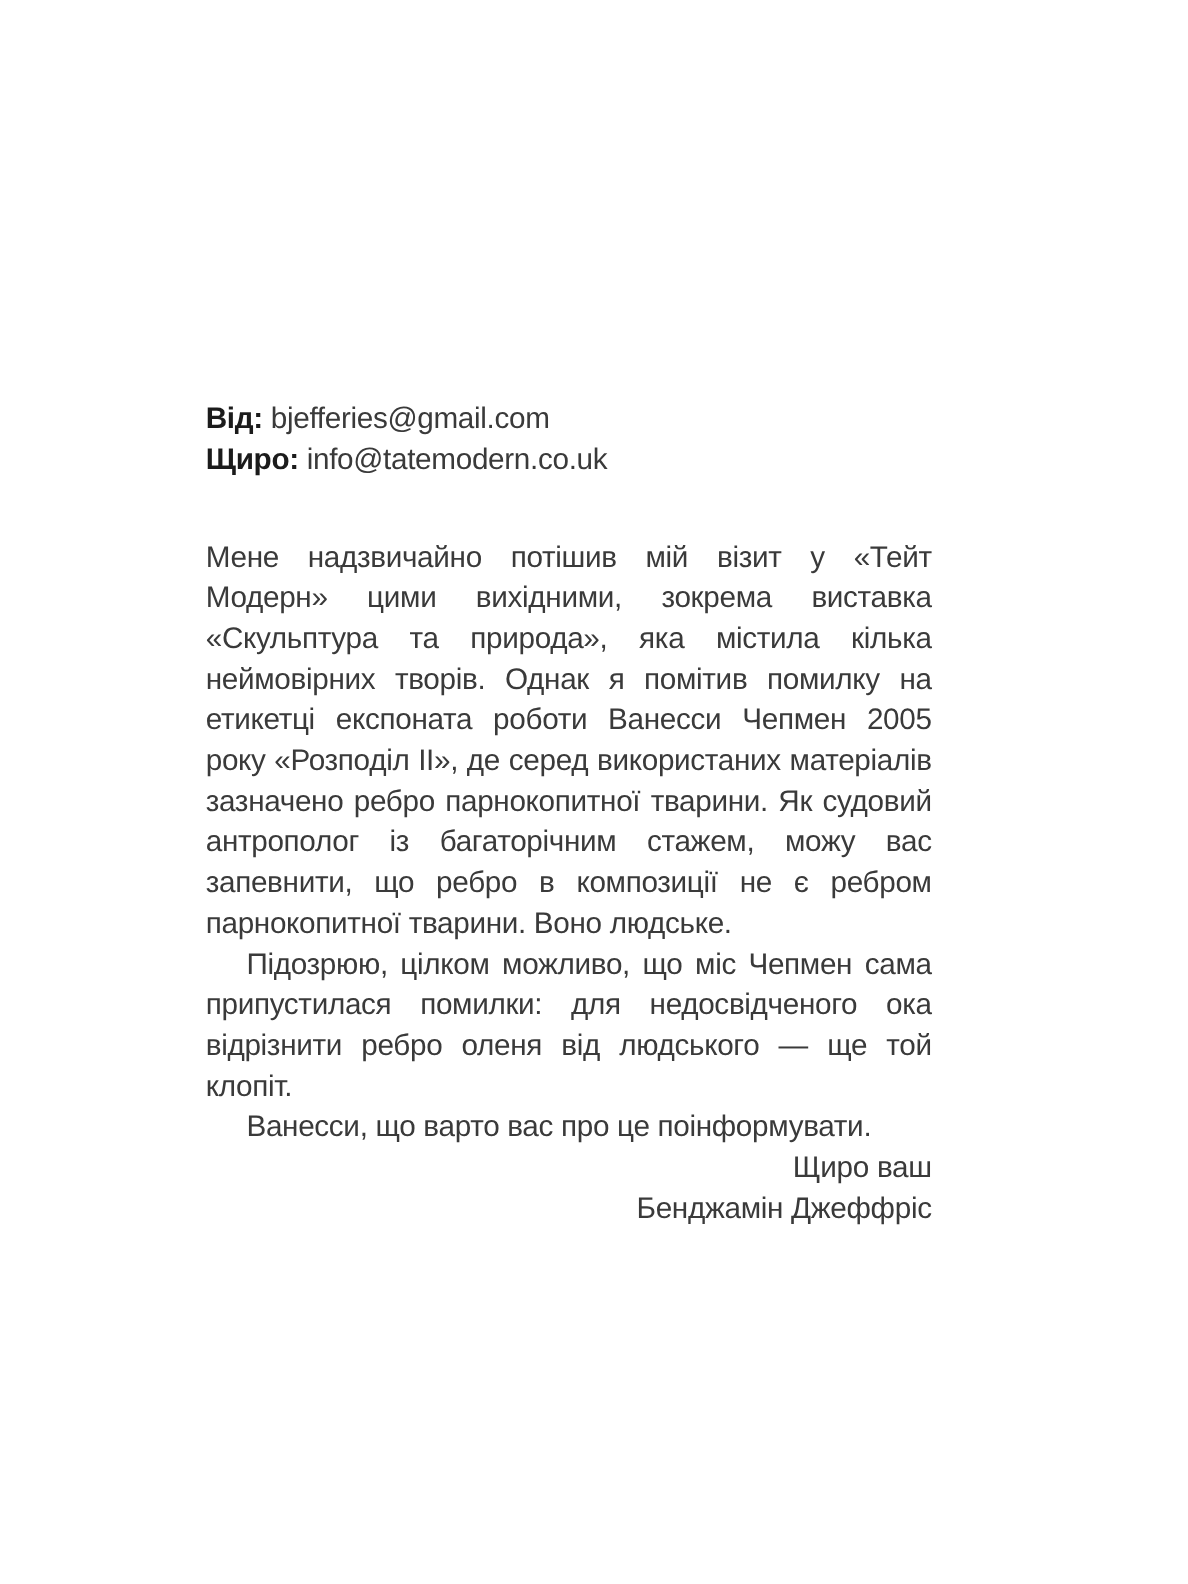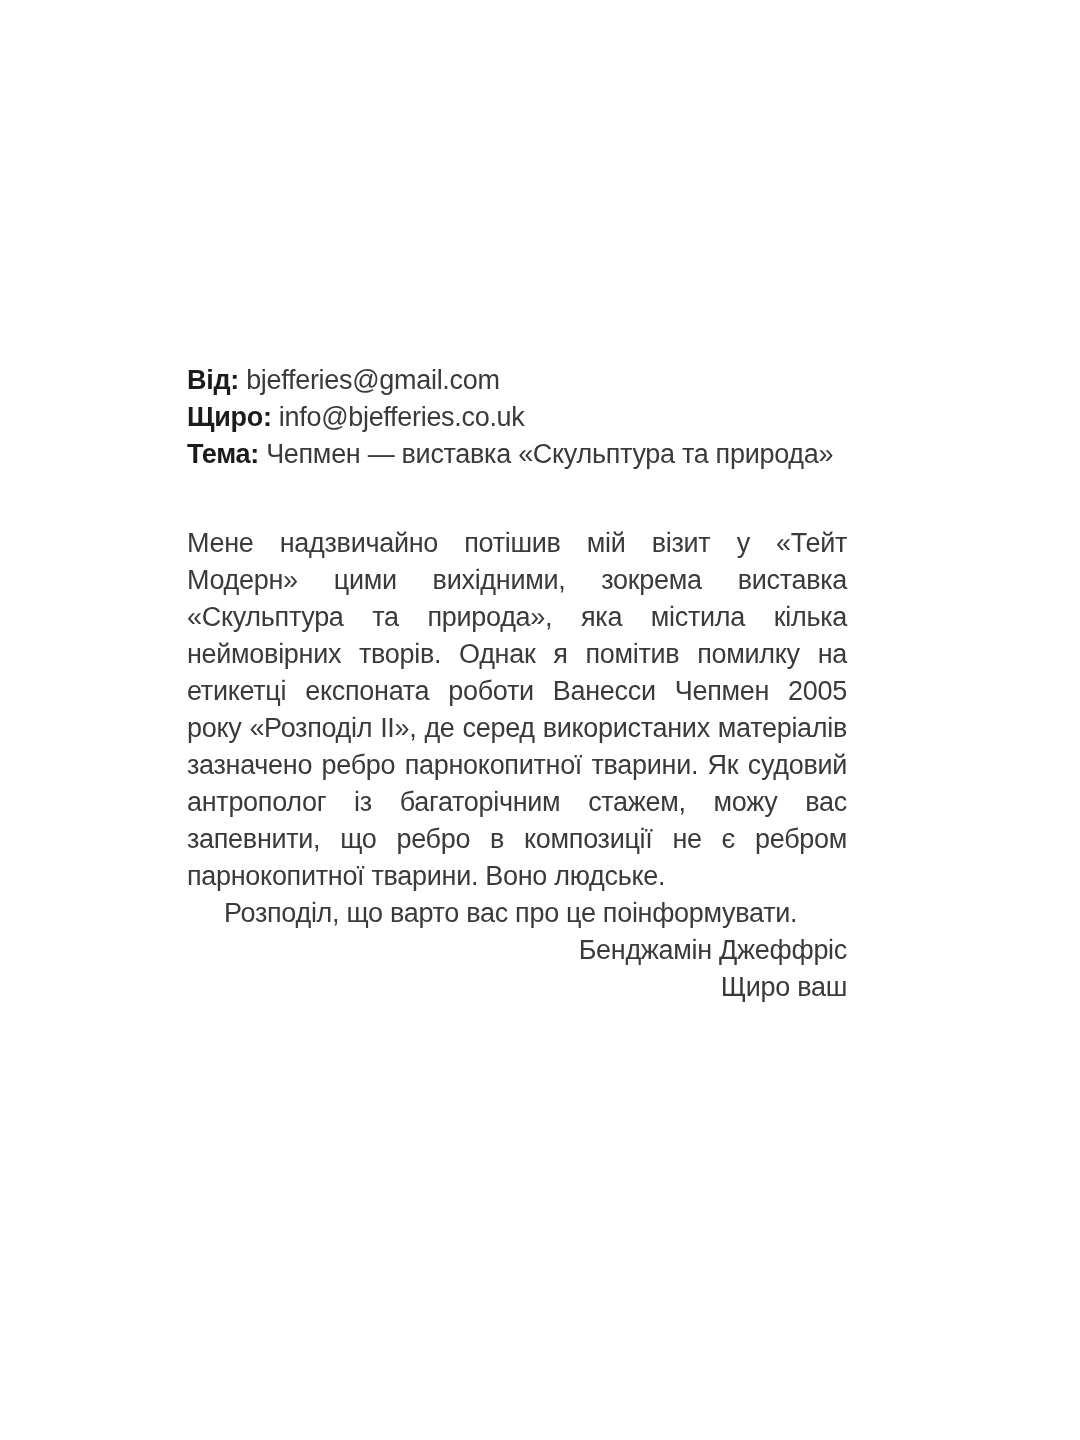--- a/index.html
+++ b/index.html
@@ -61,29 +61,26 @@
 <div class="page">
   <div class="email-block">
 
     <p class="hline">
       <span class="hlabel">Від:</span>
       <span class="hvalue">bjefferies@gmail.com</span>
     </p>
 
     <p class="hline">
       <span class="hlabel">Щиро:</span>
-      <span class="hvalue">info@bjefferies.co.uk</span>
-    </p>
-
-    <p class="hline">
-      <span class="hlabel">Тема:</span>
-      <span class="hvalue">Чепмен — виставка «Скульптура та природа»</span>
+      <span class="hvalue">info@tatemodern.co.uk</span>
     </p>
 
 
+
     <p class="para">Мене надзвичайно потішив мій візит у «Тейт Модерн» цими вихідними, зокрема виставка «Скульптура та природа», яка містила кілька неймовірних творів. Однак я помітив помилку на етикетці експоната роботи Ванесси Чепмен 2005 року «Розподіл ІІ», де серед використаних матеріалів зазначено ребро парнокопитної тварини. Як судовий антрополог із багаторічним стажем, можу вас запевнити, що ребро в композиції не є ребром парнокопитної тварини. Воно людське.</p>
-    <p class="para flow indented">Розподіл, що варто вас про це поінформувати.</p>
+    <p class="para flow indented">Підозрюю, цілком можливо, що міс Чепмен сама припустилася помилки: для недосвідченого ока відрізнити ребро оленя від людського — ще той клопіт.</p>
+    <p class="para flow indented">Ванесси, що варто вас про це поінформувати.</p>
 
+    <p class="closing-line">Щиро ваш</p>
     <p class="closing-line">Бенджамін Джеффріс</p>
-    <p class="closing-line">Щиро ваш</p>
 
   </div>
 </div>
 
 </body></html>

